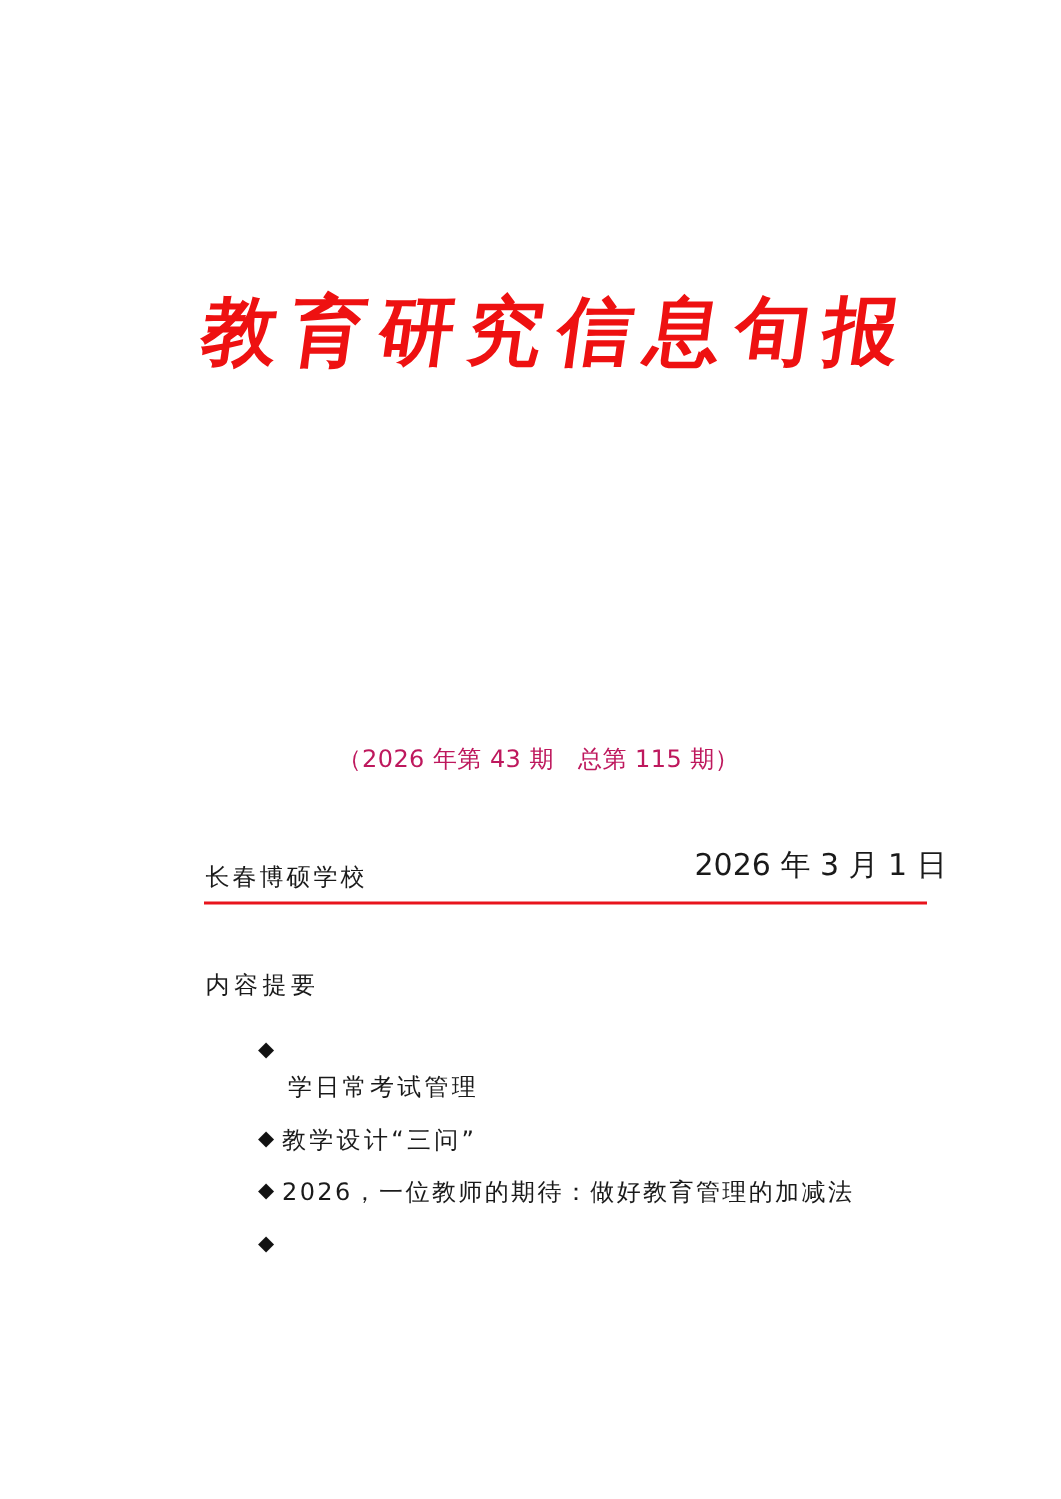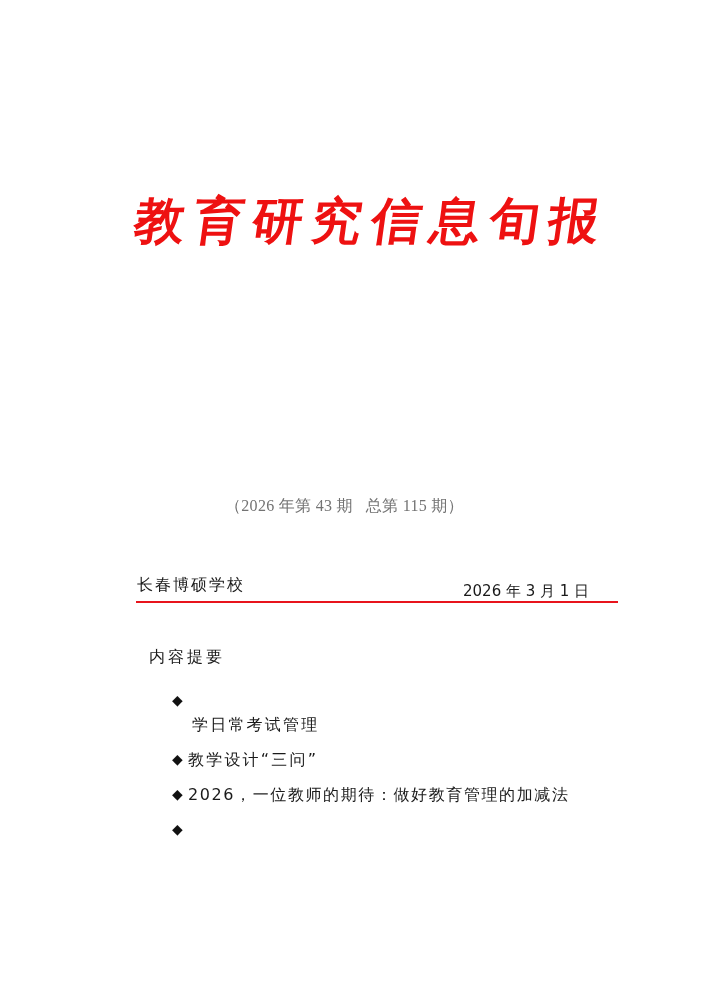--- a/index.html
+++ b/index.html
@@ -42,57 +42,55 @@
       width: 56px;
       text-align: center;
       letter-spacing: 0;
     }
     .issue-line {
       position: absolute;
       left: 225px;
       top: 496px;
       font-size: 16px;
       line-height: 20px;
-      color: #737373;
+      color: #be185d;
       white-space: pre;
       letter-spacing: 0.3px;
-      font-family: Liberation Serif, serif;
     }
     .school {
       position: absolute;
       left: 137px;
       top: 575px;
       font-size: 16px;
       line-height: 20px;
       letter-spacing: 2px;
     }
     .date {
       position: absolute;
       left: 463px;
-      top: 581px;
-      font-size: 15px;
+      top: 566px;
+      font-size: 20px;
       line-height: 20px;
       white-space: pre;
     }
     .red-rule {
       position: absolute;
       left: 136px;
       top: 601px;
       width: 482px;
       height: 2px;
       background: #e8141c;
     }
     .summary-heading {
       position: absolute;
       left: 137px;
       top: 647px;
       font-size: 16px;
       line-height: 20px;
       letter-spacing: 3px;
-      margin-left: 12px;
     }
     .summary-list {
       position: absolute;
       left: 172px;
       top: 683px;
       width: 448px;
       margin: 0;
       padding: 0;
       list-style: none;
     }

